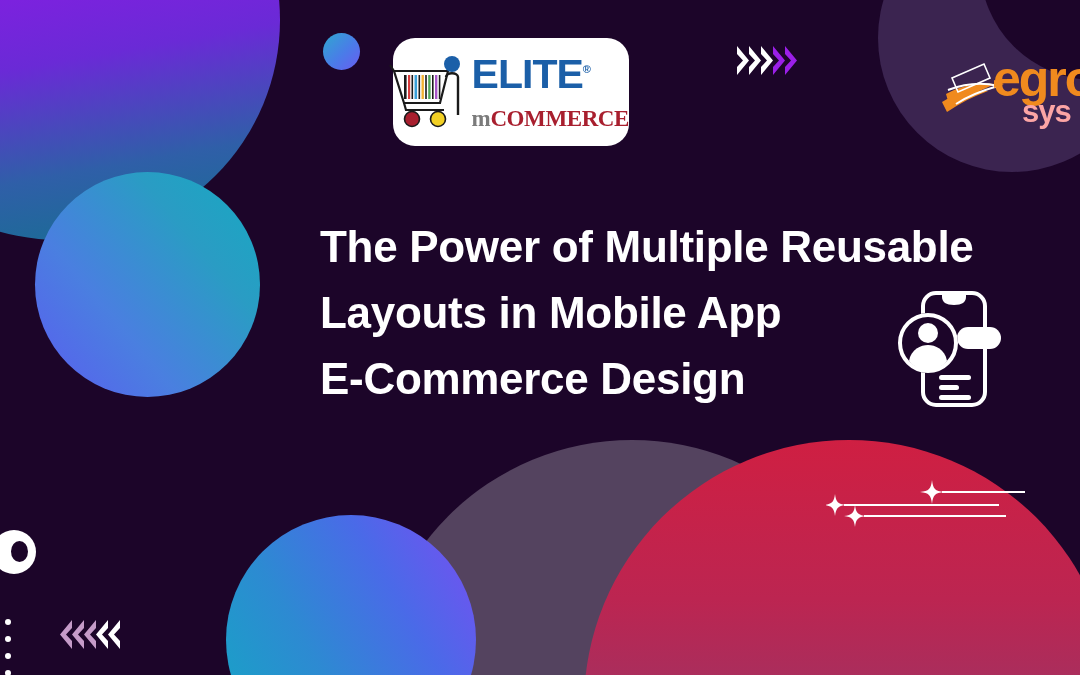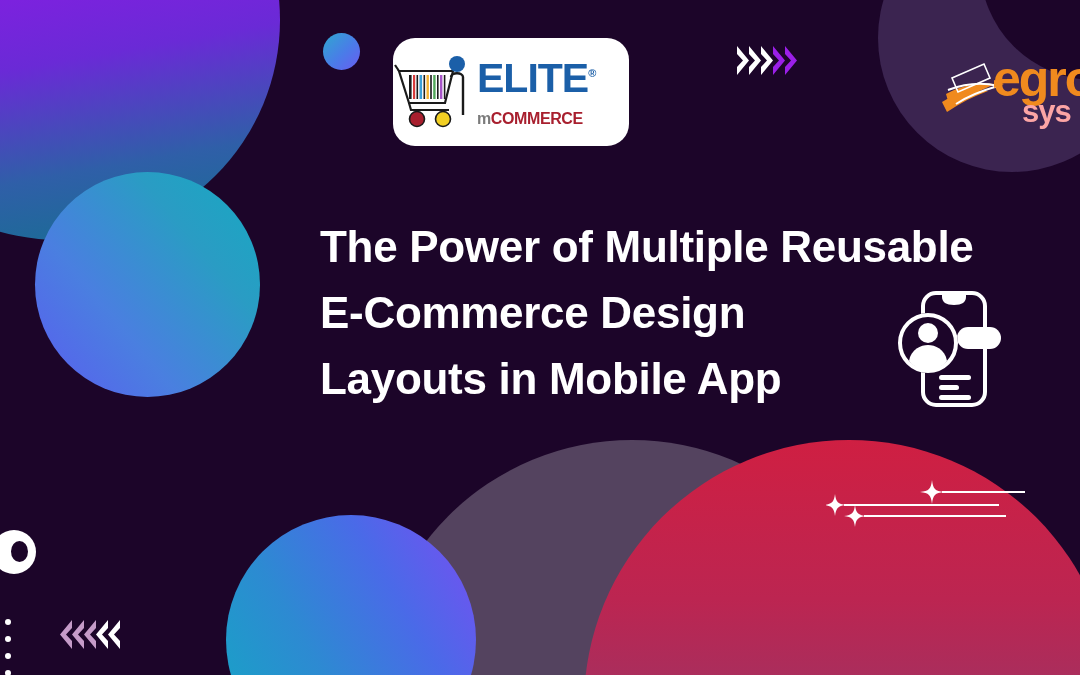--- a/index.html
+++ b/index.html
@@ -69,41 +69,41 @@
 
   
   #logo-card {
     position: absolute;
     left: 393px; top: 38px;
     width: 236px; height: 108px;
     background: #ffffff;
     border-radius: 22px;
     display: flex;
     align-items: center;
-    justify-content: flex-start;
+    justify-content: flex-end;
   }
   #logo-inner { display: flex; align-items: center; gap: 2px; }
   #logo-text-col { display: flex; flex-direction: column; line-height: 1; }
   .logo-elite {
     font-family: "Liberation Sans", sans-serif;
     font-weight: bold;
     font-size: 41px;
     color: #1b5fa8;
     letter-spacing: -1px;
     position: relative;
   }
   .logo-reg {
     font-size: 11px;
     vertical-align: super;
     color: #1b5fa8;
   }
   .logo-mcommerce {
-    font-family: Liberation Sans, sans-serif;
-    font-weight: bold;
-    font-size: 16px;
+    font-family: Liberation Serif, serif;
+    font-weight: bold;
+    font-size: 23px;
     letter-spacing: -0.4px;
     margin-top: 12px;
   }
   .logo-m { color: #7b7b7b; }
   .logo-commerce { color: #a81f2e; }
 
   
   #egrove-logo {
     position: absolute;
     left: 938px; top: 52px;
@@ -315,22 +315,22 @@
       <path d="M14 18 L46 4 L52 18 L20 32 Z" fill="none" stroke="#ffffff" stroke-width="1.6"></path>
       <path d="M10 30 C26 24, 44 22, 60 26 C46 30, 30 36, 18 44" fill="none" stroke="#ffffff" stroke-width="2"></path>
       <path d="M56 20 L66 24 L56 28 Z" fill="#f08a1e"></path>
     </svg>
     <div id="egrove-word">egro</div>
     <div id="egrove-sys">sys</div>
   </div>
 
   <div id="headline">
     <span class="ln">The Power of Multiple Reusable</span>
+    <span class="ln">Layouts in Mobile App</span>
     <span class="ln">E-Commerce Design</span>
-    <span class="ln">Layouts in Mobile App</span>
   </div>
 
   <svg id="phone-illustration" viewBox="0 0 110 125">
 
     <rect x="28" y="8" width="62" height="112" rx="13" ry="13" fill="none" stroke="#ffffff" stroke-width="4"></rect>
 
     <path d="M47 8 L71 8 L71 12 C71 17, 67 20, 59 20 C51 20, 47 17, 47 12 Z" fill="#ffffff"></path>
 
     <rect x="62" y="42" width="44" height="22" rx="11" ry="11" fill="#ffffff"></rect>
 

